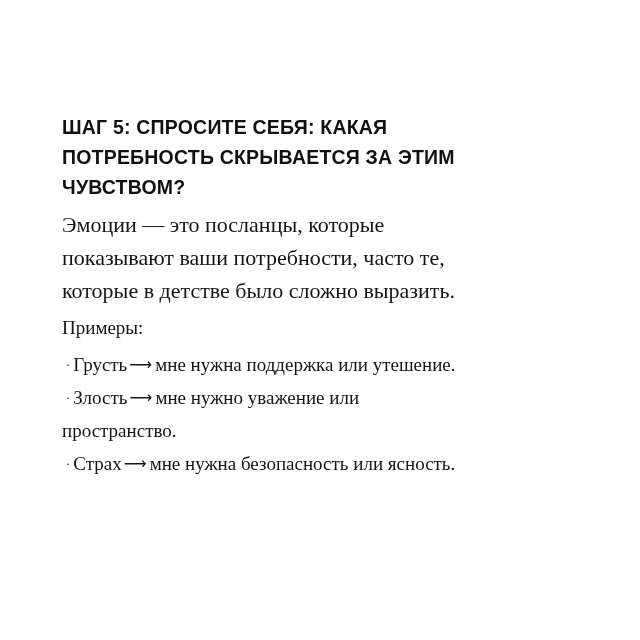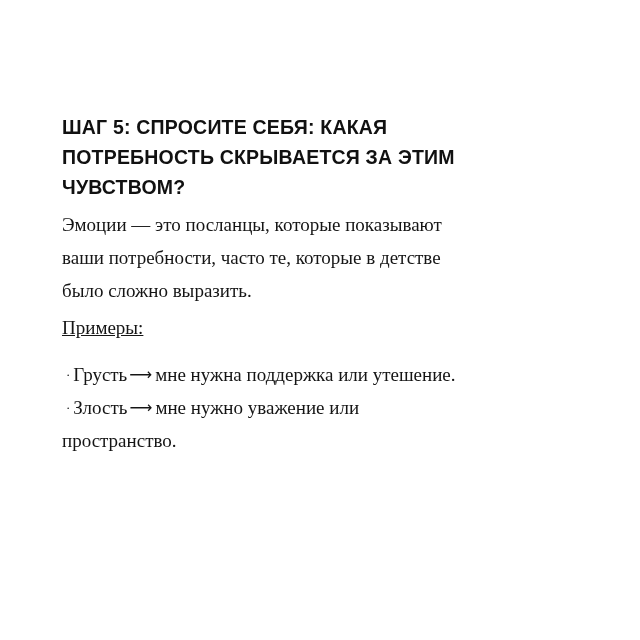--- a/index.html
+++ b/index.html
@@ -24,32 +24,31 @@
   .heading {
     font-family: "Liberation Sans", sans-serif;
     font-size: 19.5px;
     line-height: 30px;
     letter-spacing: 0.2px;
     color: #111111;
     margin: 0 0 6px 0;
     max-width: 500px;
   }
   .para {
-    font-size: 19px;
+    font-size: 22px;
     line-height: 33px;
     margin: 0;
     color: #151515;
     max-width: 500px;
   }
   .label {
     font-size: 19px;
     line-height: 33px;
-    margin: 4px 0 14px 0;
+    margin: 4px 0 4px 0;
     color: #151515;
-    text-decoration: underline;
   }
   .bullets {
     list-style: none;
     margin: 0;
     padding: 0;
   }
   .bullet {
     font-size: 19px;
     line-height: 33px;
     color: #151515;
@@ -79,15 +78,18 @@
 
   <p class="label">Примеры:</p>
 
   <ul class="bullets">
     <li class="bullet">
       <span class="dot">·</span><span>Грусть</span><span class="arrow">⟶</span><span>мне нужна поддержка или утешение.</span>
     </li>
     <li class="bullet">
       <span class="dot">·</span><span>Злость</span><span class="arrow">⟶</span><span>мне нужно уважение или пространство.</span>
     </li>
+    <li class="bullet">
+      <span class="dot">·</span><span>Страх</span><span class="arrow">⟶</span><span>мне нужна безопасность или ясность.</span>
+    </li>
   </ul>
 
 </div>
 
 </body></html>

